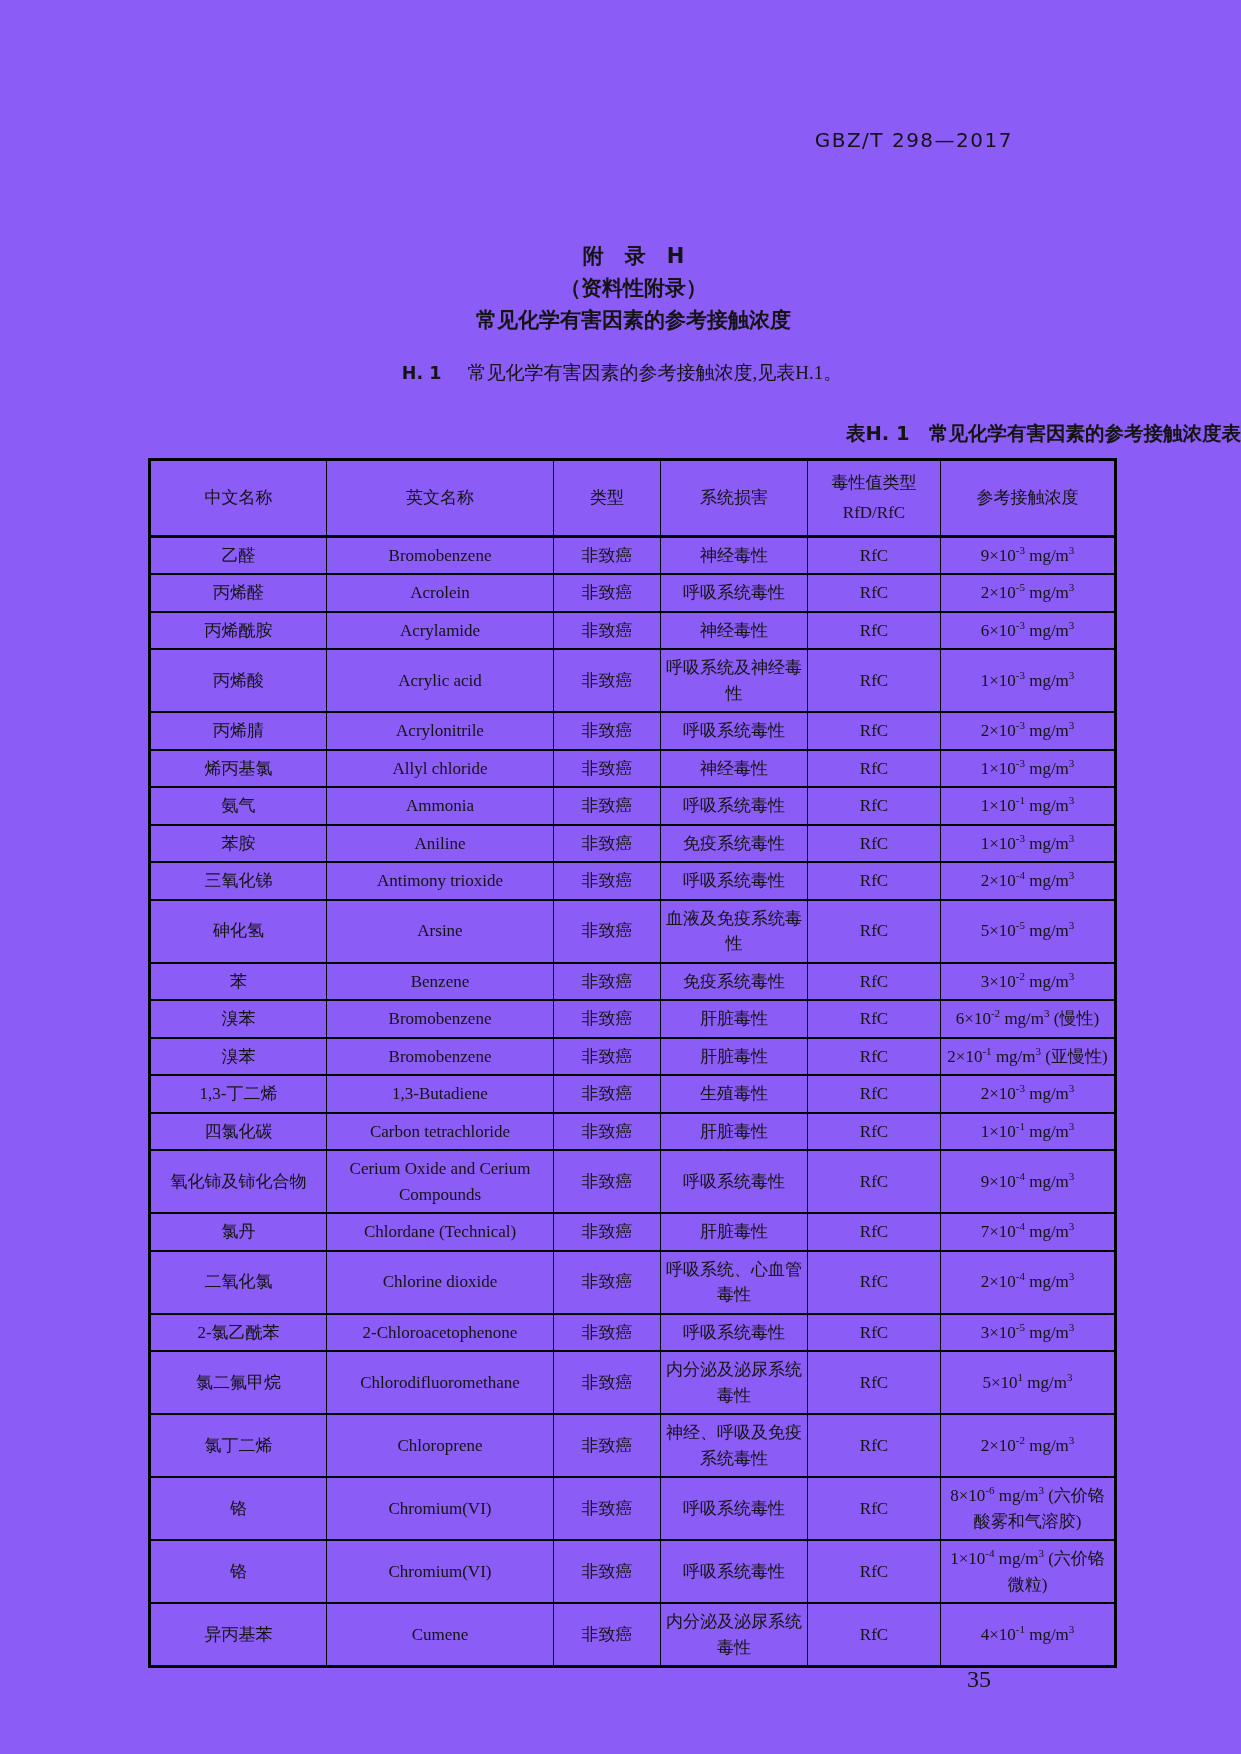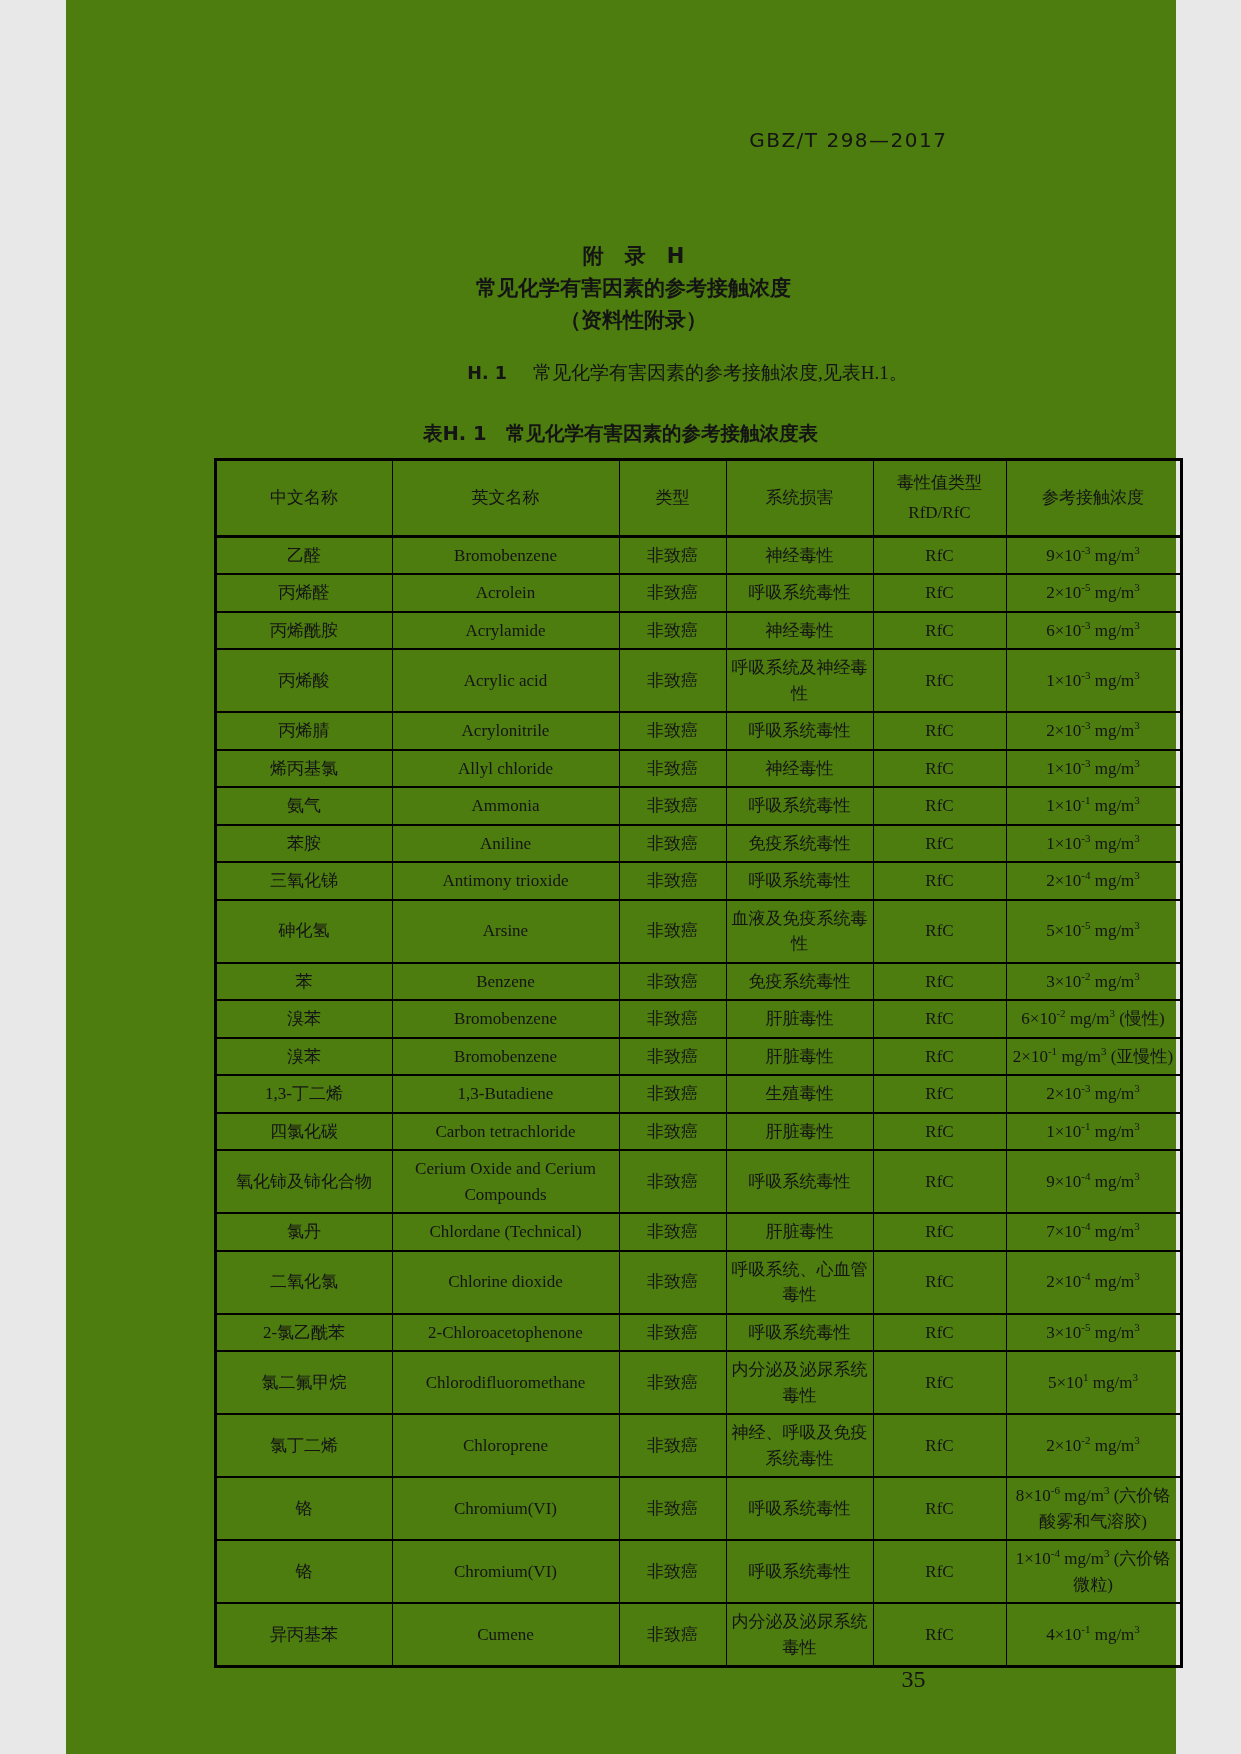--- a/index.html
+++ b/index.html
@@ -1,18 +1,18 @@
 <!DOCTYPE html>
 <html><head>
 <meta charset="utf-8">
 <style>
   html,body{margin:0;padding:0;background:#e8e8e8;}
   .page{
-    width:1110px;height:1754px;position:relative;margin:0 auto;
-    background:#4d7c0f;color:#141414;
+    width:1241px;height:1754px;position:relative;margin:0 auto;
+    background:#8b5cf6;color:#141414;
     font-family:"Liberation Serif","DejaVu Serif",serif;
   }
   .std-no{
     position:absolute;top:128px;right:228px;
     font-family:"DejaVu Sans","Liberation Sans",sans-serif;
     font-size:20px;letter-spacing:1.5px;
   }
   .appendix{
     position:absolute;top:240px;left:0;width:100%;text-align:center;
     font-family:"DejaVu Sans","Liberation Sans",sans-serif;
@@ -21,21 +21,21 @@
   .appendix div{margin:0;padding-left:26px;}
   .section-line{
     position:absolute;top:360px;left:127px;width:990px;
     font-size:19px;white-space:nowrap;text-align:center;
   }
   .section-no{
     font-family:"DejaVu Sans","Liberation Sans",sans-serif;
     font-weight:bold;font-size:17.5px;margin-right:26px;
   }
   .table-caption{
-    position:absolute;top:420px;left:0;width:100%;text-align:center;
+    position:absolute;top:420px;left:0;width:100%;text-align:right;
     font-family:"DejaVu Sans","Liberation Sans",sans-serif;
     font-weight:bold;font-size:19.5px;
   }
   table.exposure{
     position:absolute;top:458px;left:148px;width:966px;
     border-collapse:collapse;table-layout:fixed;
     border:3px solid #000;
     text-align:center;
   }
   table.exposure th{
@@ -56,22 +56,22 @@
 </style>
 </head>
 <body>
 
 <div class="page">
 
   <div class="std-no">GBZ/T 298—2017</div>
 
   <div class="appendix">
     <div>附　录　H</div>
+    <div>（资料性附录）</div>
     <div>常见化学有害因素的参考接触浓度</div>
-    <div>（资料性附录）</div>
   </div>
 
   <div class="section-line">
     <span class="section-no">H. 1</span><span>常见化学有害因素的参考接触浓度,见表H.1。</span>
   </div>
 
   <div class="table-caption">表H. 1　常见化学有害因素的参考接触浓度表</div>
 
   <table class="exposure">
     <colgroup>

